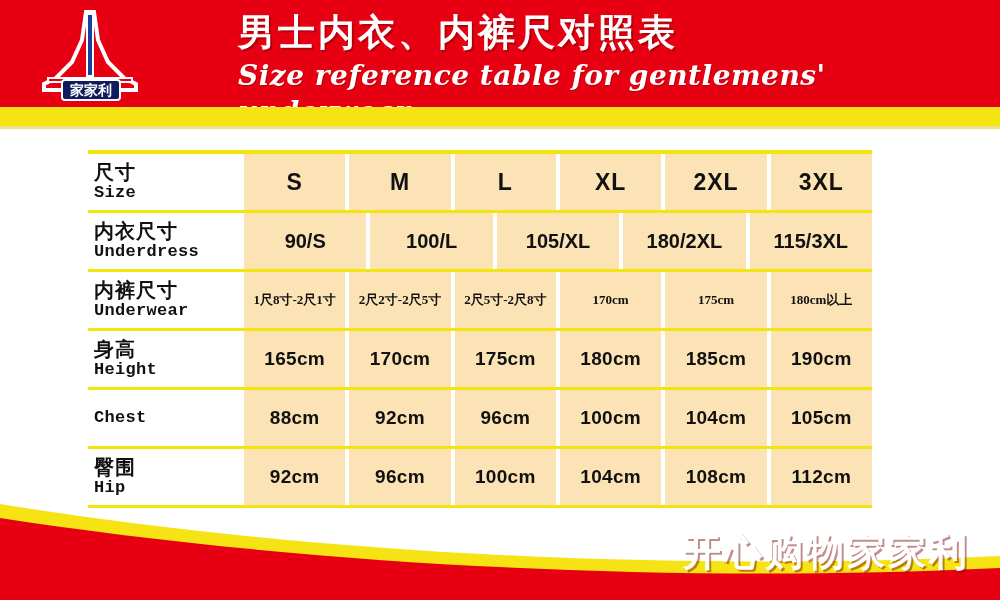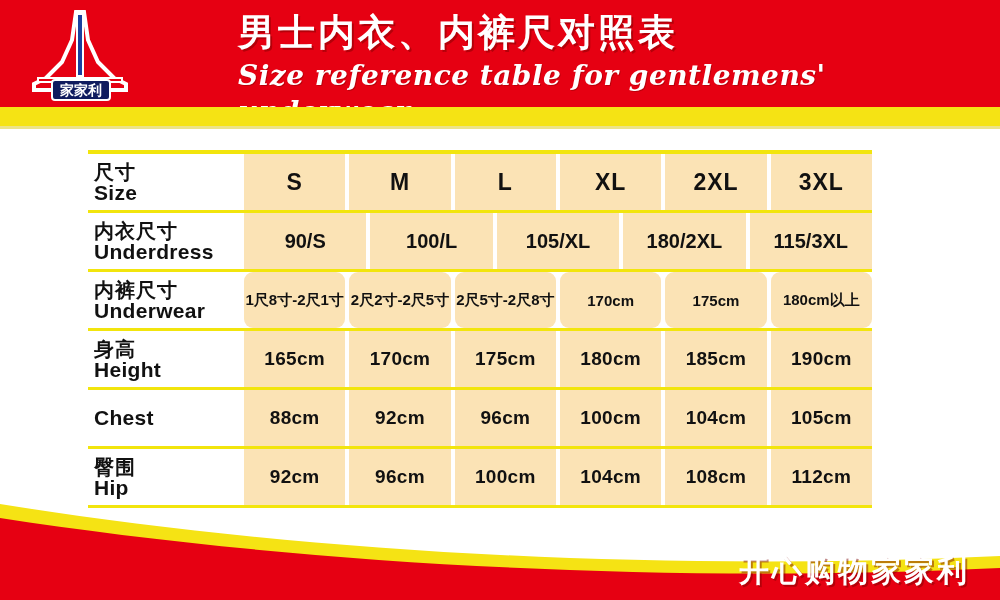--- a/index.html
+++ b/index.html
@@ -9,21 +9,21 @@
     background:#ffffff; overflow:hidden;
   }
   #page { position:relative; width:1000px; height:600px; background:#fff; }
 
   
   .top-banner {
     position:absolute; left:0; top:0; width:1000px; height:107px;
     background:#e60012; overflow:hidden;
   }
   .logo-wrap {
-    position:absolute; left:22px; top:6px; width:116px; height:96px;
+    position:absolute; left:32px; top:6px; width:116px; height:96px;
   }
   .logo-wrap svg { display:block; width:116px; height:96px; }
   .title-block {
     position:absolute; left:238px; top:8px; width:620px; height:96px;
     text-align:left; color:#ffffff;
   }
   .title-cn {
     font-family:"DejaVu Sans", sans-serif;
     font-size:37px; font-weight:bold; letter-spacing:3px;
     line-height:50px; color:#ffffff;
@@ -62,50 +62,50 @@
     width:152px; flex:none;
     display:flex; flex-direction:column; justify-content:center;
     padding-left:6px; background:#ffffff;
   }
   .label-cn {
     font-family:"DejaVu Sans", sans-serif;
     font-size:20px; font-weight:bold; color:#111; line-height:22px;
     letter-spacing:1px;
   }
   .label-en {
-    font-family:Liberation Sans, sans-serif;
-    font-size:21px; font-weight:bold; color:#111; line-height:20px;
+    font-family:Liberation Mono, monospace;
+    font-size:17px; font-weight:bold; color:#111; line-height:20px;
     letter-spacing:.3px;
   }
 
   .cells { display:flex; flex:1 1 auto; gap:4px; padding-left:4px; }
   .cell {
     flex:1 1 0; background:#fbe3b5;
     display:flex; align-items:center; justify-content:center;
     font-family:"Liberation Sans", sans-serif;
     font-size:19px; font-weight:bold; color:#111;
     letter-spacing:.3px; text-align:center;
   }
   .cell.cn {
-    font-family:Liberation Sans, sans-serif;
-    font-size:15px; letter-spacing:0;border-radius:9px;
+    font-family:Liberation Serif, serif;
+    font-size:13px; letter-spacing:0;
   }
   .cell.size-hdr { font-size:23px; letter-spacing:1px; }
   .cell.dress { font-size:20px; letter-spacing:0; }
 
   
   .bottom-banner {
     position:absolute; left:0; bottom:0; width:1000px; height:110px;
     overflow:hidden;
   }
   .bottom-banner svg { position:absolute; left:0; top:0; }
   .bottom-text {
-    position:absolute; right:30px; bottom:8px;
+    position:absolute; right:30px; bottom:22px;
     font-family:"DejaVu Sans", sans-serif;
-    font-size:30px; font-weight:bold; color:#ffffff;
+    font-size:38px; font-weight:bold; color:#ffffff;
     letter-spacing:3px;
     text-shadow: 2px 2px 0 rgba(120,0,0,.45);
   }
 </style>
 </head>
 <body>
 
 <div id="page">
 
   <div class="top-banner">

